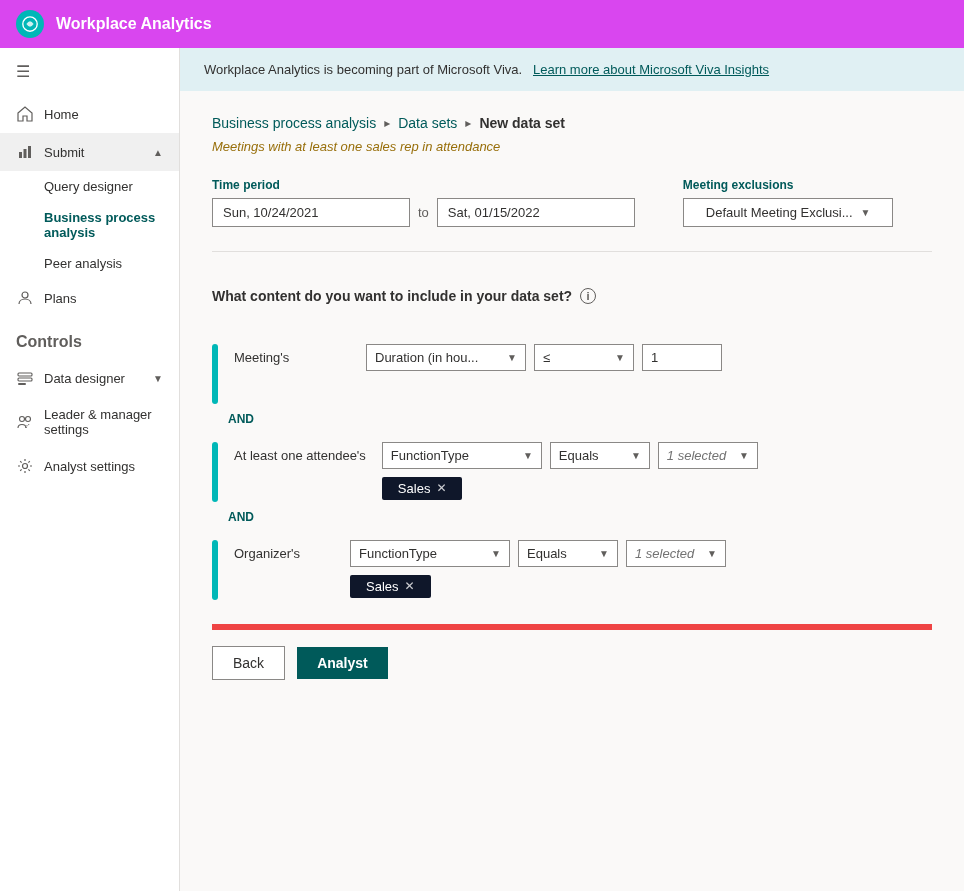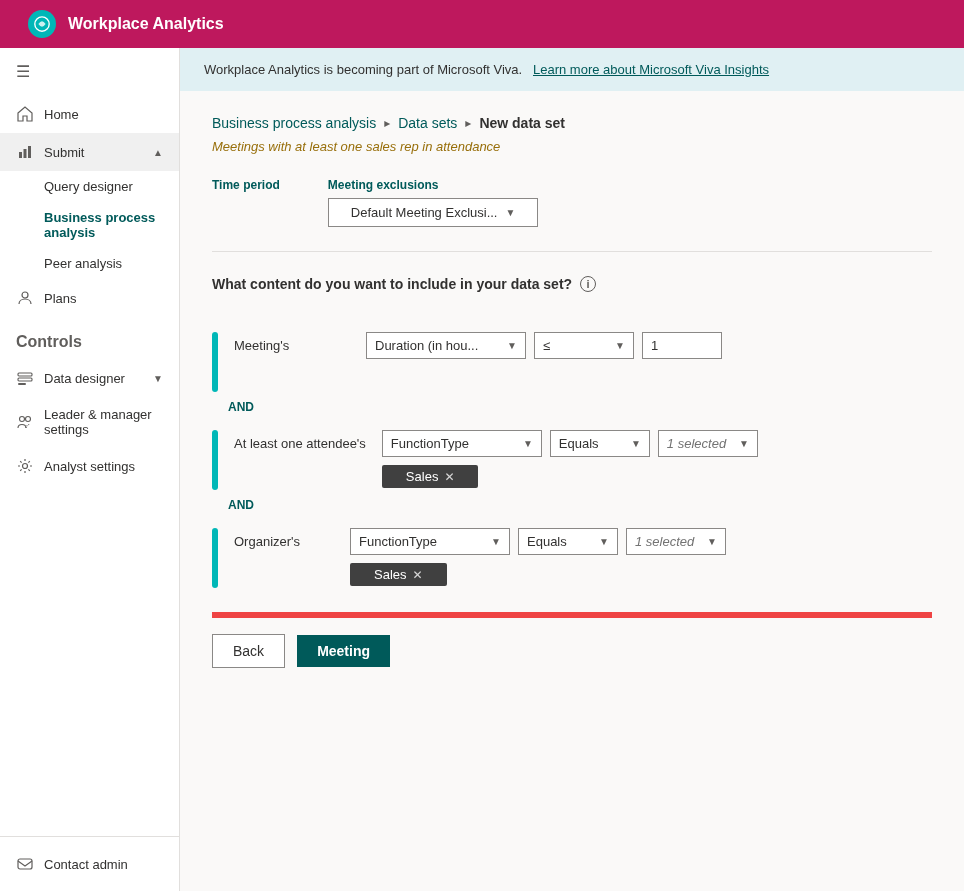--- a/index.html
+++ b/index.html
@@ -1,25 +1,25 @@
 <!DOCTYPE html>
 <html><head>
   <meta charset="utf-8">
   <style>
     * { box-sizing: border-box; margin: 0; padding: 0; }
     body { font-family: 'Segoe UI', Arial, sans-serif; font-size: 13px; background: #f3f2f1; display: flex; flex-direction: column; height: 891px; width: 964px; overflow: hidden; }
 
     
     .topnav {
-      background: #be185d;
+      background: #d946ef;
       color: white;
       height: 48px;
       display: flex;
       align-items: center;
-      padding: 0 28px;
+      padding: 0 16px;
       gap: 12px;
       flex-shrink: 0;
       text-align: center;
     }
     .topnav-logo {
       width: 28px; height: 28px;
       background: #00b7b7;
       border-radius: 50%;
       display: flex; align-items: center; justify-content: center;
     }
@@ -127,21 +127,21 @@
       font-size: 13px;
       margin-bottom: 24px;
       font-style: italic;
     }
 
     
     .section-row {
       display: flex;
       align-items: flex-start;
       gap: 48px;
-      margin-bottom: 24px;
+      margin-bottom: 36px;
       padding-bottom: 24px;
       border-bottom: 1px solid #e1dfdd;
     }
 
     .field-group { display: flex; flex-direction: column; gap: 6px; }
     .field-label { font-size: 12px; color: #005a5a; font-weight: 600; }
     .field-row { display: flex; align-items: center; gap: 8px; }
 
     .date-input {
       border: 1px solid #8a8886;
@@ -264,25 +264,25 @@
       color: #005a5a;
       font-weight: 600;
       padding: 0 0 0 16px;
       margin-top: -8px;
       margin-bottom: 0;
     }
 
     
     .tag {
       display: inline-flex;
-      align-items: center;
+      align-items: flex-start;
       gap: 6px;
-      background: #404040;
+      background: #0f172a;
       color: white;
-      padding: 4px 24px;
+      padding: 4px 16px;
       font-size: 13px;
       border-radius: 2px;
       cursor: default;
     }
     .tag-close {
       cursor: pointer;
       font-size: 12px;
       opacity: 0.8;
     }
 
@@ -411,31 +411,20 @@
       <span class="icon">
         <svg width="16" height="16" viewBox="0 0 16 16" fill="none">
           <circle cx="8" cy="8" r="2.5" stroke="#605e5c" stroke-width="1.2" fill="none"></circle>
           <path d="M8 1v2M8 13v2M1 8h2M13 8h2M3.2 3.2l1.4 1.4M11.4 11.4l1.4 1.4M3.2 12.8l1.4-1.4M11.4 4.6l1.4-1.4" stroke="#605e5c" stroke-width="1.2"></path>
         </svg>
       </span>
       <span>Analyst settings</span>
     </div>
 
 
-    <div class="sidebar-bottom">
-      <div class="sidebar-nav-item">
-        <span class="icon">
-          <svg width="16" height="16" viewBox="0 0 16 16" fill="none">
-            <rect x="1" y="3" width="14" height="10" rx="2" stroke="#605e5c" stroke-width="1.2" fill="none"></rect>
-            <path d="M1 5l7 5 7-5" stroke="#605e5c" stroke-width="1.1"></path>
-          </svg>
-        </span>
-        <span>Contact admin</span>
-      </div>
-    </div>
   </div>
 
   <div class="content">
 
     <div class="banner">
       <span>Workplace Analytics is becoming part of Microsoft Viva.</span>
       &nbsp;
       <a>Learn more about Microsoft Viva Insights</a>
     </div>
 
@@ -447,20 +436,25 @@
         <span class="breadcrumb-item">Data sets</span>
         <span class="breadcrumb-sep">▸</span>
         <span class="breadcrumb-current">New data set</span>
       </div>
 
       <div class="page-subtitle">Meetings with at least one sales rep in attendance</div>
 
       <div class="section-row">
         <div class="field-group">
           <span class="field-label">Time period</span>
+          <div class="field-row">
+            <input class="date-input" type="text" readonly="" value="Sun, 10/24/2021" style="">
+            <span class="date-sep">to</span>
+            <input class="date-input" type="text" readonly="" value="Sat, 01/15/2022" style="">
+          </div>
         </div>
 
         <div class="field-group">
           <span class="field-label">Meeting exclusions</span>
           <button class="dropdown-btn">
             <span>Default Meeting Exclusi...</span>
             <span class="arrow">▼</span>
           </button>
         </div>
       </div>
@@ -551,18 +545,18 @@
                 </span>
               </div>
             </div>
           </div>
         </div>
 
       </div>
 
       <div class="action-row">
         <button class="btn-secondary">Back</button>
-        <button class="btn-primary">Meeting</button>
+        <button class="btn-primary">Analyst</button>
       </div>
 
     </div>
   </div>
 </div>
 
 </body></html>

